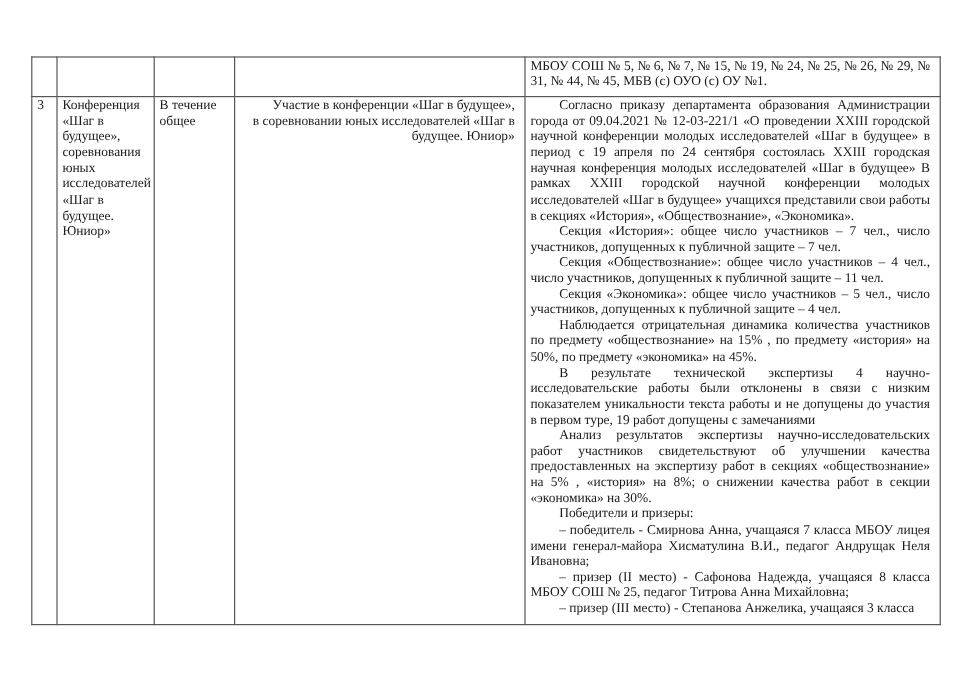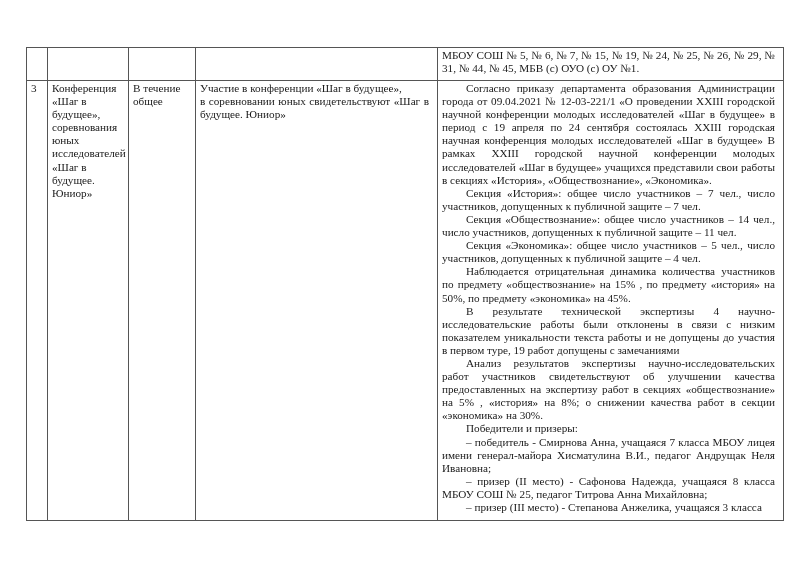--- a/index.html
+++ b/index.html
@@ -9,21 +9,21 @@
   table.doc { position:absolute; left:26px; top:47px; border-collapse:collapse; table-layout:fixed;
               width:757px; }
   table.doc td { border:1.3px solid #555; vertical-align:top; padding:1px 8px 0 4px;
                  font-size:11.2px; line-height:13.1px; }
   col.c1 { width:21px; } col.c2 { width:81px; } col.c3 { width:67px; }
   col.c4 { width:242px; } col.c5 { width:346px; }
   .row-top td { height:31px; }
   .row-main td { height:438px; }
   .just { text-align:justify; }
   .para { text-indent:24px; text-align:justify; margin:0; }
-  .plain { margin:0; }
+  .plain { margin:0;text-align:right; }
   .c-num { padding-left:5px; }
 </style>
 </head>
 <body>
 
 <div class="page">
   <table class="doc">
     <colgroup>
       <col class="c1">
         <col class="c2">
@@ -38,26 +38,26 @@
       <td></td>
       <td></td>
       <td class="just">МБОУ СОШ № 5, № 6, № 7, № 15, № 19, № 24, № 25, № 26, № 29, № 31, № 44, № 45,  МБВ (с) ОУО (с) ОУ №1.</td>
     </tr>
     <tr class="row-main">
       <td class="c-num">3</td>
       <td>Конференция «Шаг в будущее», соревнования юных исследователей «Шаг в будущее. Юниор»</td>
       <td>В течение общее</td>
       <td>
         <p class="plain">Участие в конференции «Шаг в будущее»,</p>
-        <p class="plain just">в соревновании юных свидетельствуют «Шаг в будущее. Юниор»</p>
+        <p class="plain just">в соревновании юных исследователей «Шаг в будущее. Юниор»</p>
       </td>
       <td>
         <p class="para">Согласно приказу департамента образования Администрации города от 09.04.2021 № 12-03-221/1 «О проведении XXIII городской научной конференции молодых исследователей «Шаг в будущее» в период с 19 апреля по 24 сентября состоялась XXIII городская научная конференция молодых исследователей «Шаг в будущее» В рамках XXIII городской научной конференции молодых исследователей «Шаг в будущее»  учащихся представили свои работы в секциях «История», «Обществознание», «Экономика».</p>
         <p class="para">Секция «История»: общее число участников – 7 чел., число участников, допущенных к публичной защите – 7 чел.</p>
-        <p class="para">Секция «Обществознание»: общее число участников  – 14 чел., число участников, допущенных к публичной защите  – 11 чел.</p>
+        <p class="para">Секция «Обществознание»: общее число участников  – 4 чел., число участников, допущенных к публичной защите  – 11 чел.</p>
         <p class="para">Секция «Экономика»: общее число участников  – 5 чел., число участников, допущенных к публичной защите  – 4 чел.</p>
         <p class="para">Наблюдается отрицательная динамика количества участников по предмету «обществознание» на 15% , по предмету «история» на 50%, по предмету «экономика» на 45%.</p>
         <p class="para">В результате технической экспертизы 4 научно-исследовательские работы были отклонены в связи с низким показателем уникальности текста работы и не допущены до участия в первом туре, 19 работ допущены с замечаниями</p>
         <p class="para">Анализ результатов экспертизы научно-исследовательских работ участников свидетельствуют об улучшении качества предоставленных на экспертизу работ в секциях «обществознание» на 5% , «история» на 8%; о снижении качества работ в секции «экономика» на 30%.</p>
         <p class="para">Победители и призеры:</p>
         <p class="para">– победитель - Смирнова Анна, учащаяся 7 класса МБОУ лицея имени генерал-майора Хисматулина В.И., педагог Андрущак Неля Ивановна;</p>
         <p class="para">– призер (II место) - Сафонова Надежда, учащаяся 8 класса МБОУ СОШ № 25, педагог Титрова Анна Михайловна;</p>
         <p class="para">– призер (III место) - Степанова Анжелика, учащаяся 3 класса</p>
       </td>
     </tr>

